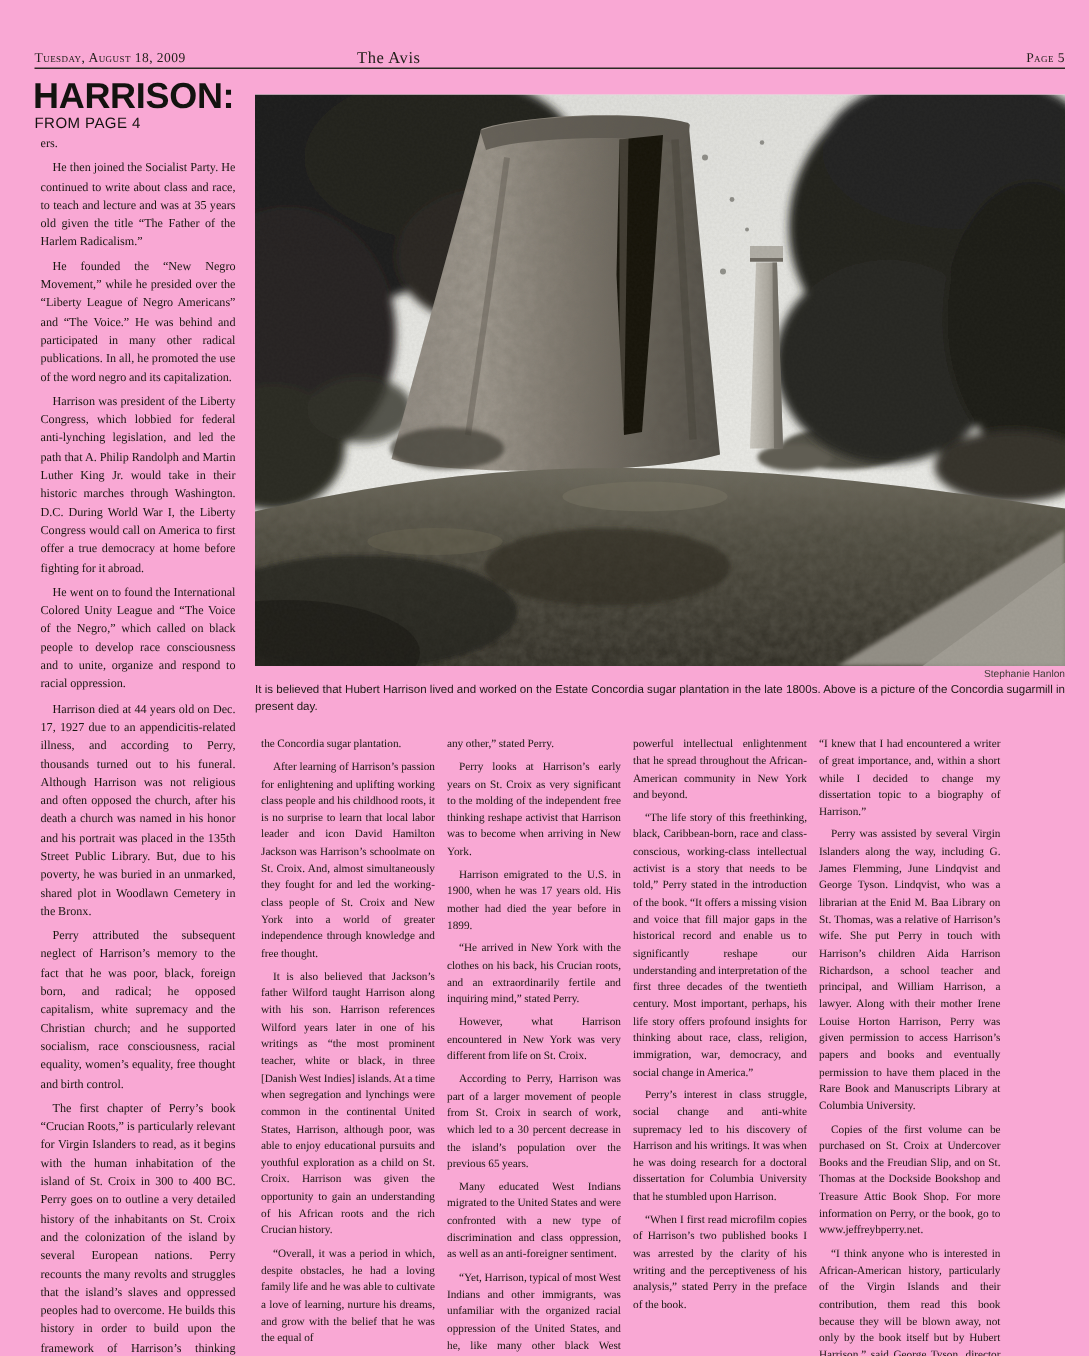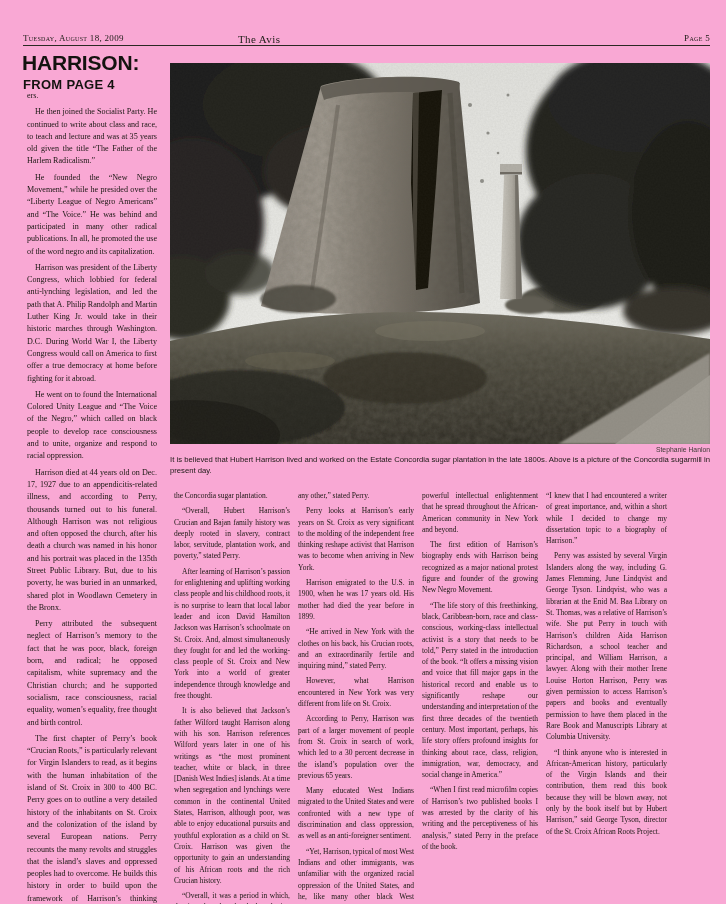--- a/index.html
+++ b/index.html
@@ -24,26 +24,26 @@
     font-family:"Liberation Serif",serif;letter-spacing:.4px;
   }
   .masthead-rule{
     position:absolute;left:23px;top:45px;width:687px;height:1px;
     background:#2b2923;
   }
   
   .headline{
     position:absolute;left:22px;top:51px;
     font-family:"Liberation Sans",sans-serif;font-weight:bold;
-    font-size:21px;letter-spacing:-.2px;color:#141310;
+    font-size:24px;letter-spacing:-.2px;color:#141310;
   }
   .from-note{
     position:absolute;left:23px;top:77px;
-    font-family:"Liberation Sans",sans-serif;font-weight:bold;
-    font-size:13px;letter-spacing:.3px;color:#141310;
+    font-family:"Liberation Sans",sans-serif;font-weight:normal;
+    font-size:10px;letter-spacing:.3px;color:#141310;
   }
   
   .col1{
     position:absolute;left:23px;top:86px;width:138px;
     font-size:8.1px;line-height:12.3px;
   }
   .cols{
     position:absolute;left:170px;top:486px;width:540px;
     display:flex;
   }
@@ -207,41 +207,41 @@
       <rect x="0" y="0" width="540" height="381" filter="url(#grainf)" opacity=".12"></rect>
     </svg>
   </div>
 
   <div class="credit">Stephanie Hanlon</div>
   <div class="caption">It is believed that Hubert Harrison lived and worked on the Estate Concordia sugar plantation in the late 1800s. Above is a picture of the Concordia sugarmill in present day.</div>
 
   <div class="cols">
     <div class="col">
         <p class="cont">the Concordia sugar plantation.</p>
-        <p>“Overall, Hubert Harrison’s Crucian and Bajan family history was deeply rooted in slavery, contract labor, servitude, plantation work, and poverty,” stated Perry.</p>
         <p>After learning of Harrison’s passion for enlightening and uplifting working class people and his childhood roots, it is no surprise to learn that local labor leader and icon David Hamilton Jackson was Harrison’s schoolmate on St. Croix. And, almost simultaneously they fought for and led the working-class people of St. Croix and New York into a world of greater independence through knowledge and free thought.</p>
         <p>It is also believed that Jackson’s father Wilford taught Harrison along with his son. Harrison references Wilford years later in one of his writings as “the most prominent teacher, white or black, in three [Danish West Indies] islands. At a time when segregation and lynchings were common in the continental United States, Harrison, although poor, was able to enjoy educational pursuits and youthful exploration as a child on St. Croix. Harrison was given the opportunity to gain an understanding of his African roots and the rich Crucian history.</p>
         <p>“Overall, it was a period in which, despite obstacles, he had a loving family life and he was able to cultivate a love of learning, nurture his dreams, and grow with the belief that he was the equal of</p>
       </div>
     <div class="col">
         <p class="cont">any other,” stated Perry.</p>
         <p>Perry looks at Harrison’s early years on St. Croix as very significant to the molding of the independent free thinking reshape activist that Harrison was to become when arriving in New York.</p>
         <p>Harrison emigrated to the U.S. in 1900, when he was 17 years old. His mother had died the year before in 1899.</p>
         <p>“He arrived in New York with the clothes on his back, his Crucian roots, and an extraordinarily fertile and inquiring mind,” stated Perry.</p>
         <p>However, what Harrison encountered in New York was very different from life on St. Croix.</p>
         <p>According to Perry, Harrison was part of a larger movement of people from St. Croix in search of work, which led to a 30 percent decrease in the island’s population over the previous 65 years.</p>
         <p>Many educated West Indians migrated to the United States and were confronted with a new type of discrimination and class oppression, as well as an anti-foreigner sentiment.</p>
         <p>“Yet, Harrison, typical of most West Indians and other immigrants, was unfamiliar with the organized racial oppression of the United States, and he, like many other black West Indians, would soon defiantly challenge assumptions of black racial inferiority,” stated Perry.</p>
       </div>
     <div class="col">
         <p class="cont">powerful intellectual enlightenment that he spread throughout the African-American community in New York and beyond.</p>
-        <p>The first edition of Harrison’s biography ends with Harrison being recognized as a major national protest figure and founder of the growing New Negro Movement.</p>
         <p>“The life story of this freethinking, black, Caribbean-born, race and class-conscious, working-class intellectual activist is a story that needs to be told,” Perry stated in the introduction of the book. “It offers a missing vision and voice that fill major gaps in the historical record and enable us to significantly reshape our understanding and interpretation of the first three decades of the twentieth century. Most important, perhaps, his life story offers profound insights for thinking about race, class, religion, immigration, war, democracy, and social change in America.”</p>
+        <p>Perry’s interest in class struggle, social change and anti-white supremacy led to his discovery of Harrison and his writings. It was when he was doing research for a doctoral dissertation for Columbia University that he stumbled upon Harrison.</p>
         <p>“When I first read microfilm copies of Harrison’s two published books I was arrested by the clarity of his writing and the perceptiveness of his analysis,” stated Perry in the preface of the book.</p>
       </div>
     <div class="col last">
         <p class="cont">“I knew that I had encountered a writer of great importance, and, within a short while I decided to change my dissertation topic to a biography of Harrison.”</p>
         <p>Perry was assisted by several Virgin Islanders along the way, including G. James Flemming, June Lindqvist and George Tyson. Lindqvist, who was a librarian at the Enid M. Baa Library on St. Thomas, was a relative of Harrison’s wife. She put Perry in touch with Harrison’s children Aida Harrison Richardson, a school teacher and principal, and William Harrison, a lawyer. Along with their mother Irene Louise Horton Harrison, Perry was given permission to access Harrison’s papers and books and eventually permission to have them placed in the Rare Book and Manuscripts Library at Columbia University.</p>
+        <p>Copies of the first volume can be purchased on St. Croix at Undercover Books and the Freudian Slip, and on St. Thomas at the Dockside Bookshop and Treasure Attic Book Shop. For more information on Perry, or the book, go to www.jeffreybperry.net.</p>
         <p>“I think anyone who is interested in African-American history, particularly of the Virgin Islands and their contribution, them read this book because they will be blown away, not only by the book itself but by Hubert Harrison,” said George Tyson, director of the St. Croix African Roots Project.</p>
       </div>
   </div>
 
 </div>
 
 </body></html>

